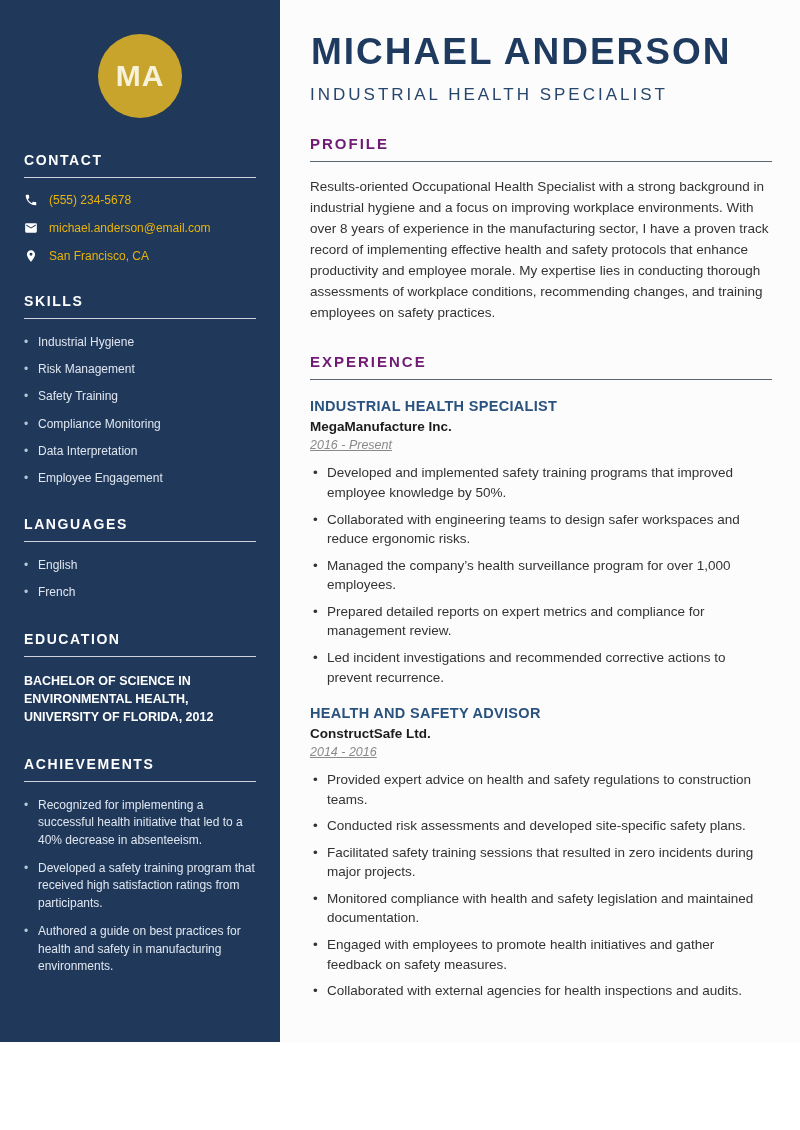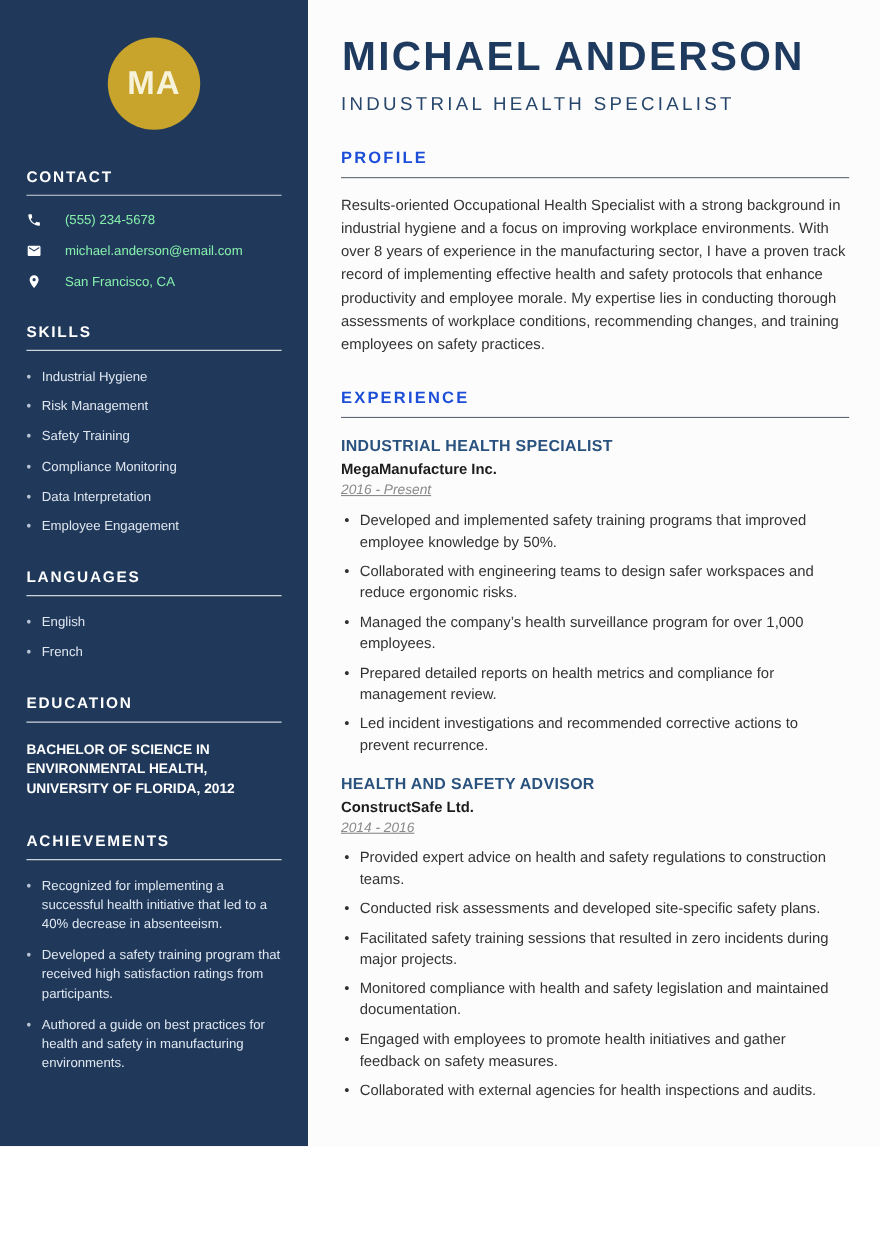--- a/index.html
+++ b/index.html
@@ -34,22 +34,22 @@
   .side-title {
     font-size: 14px; font-weight: 700;
     letter-spacing: 1.6px;
     color: #ffffff;
     border-bottom: 1px solid rgba(255,255,255,0.78);
     padding-bottom: 9px;
     margin: 30px 0 15px 0;
   }
   .side-section:first-of-type .side-title { margin-top: 18px; }
   .contact-item {
-    display: flex; align-items: center; gap: 21px;
-    font-size: 12px; color: #86efac;
+    display: flex; align-items: center; gap: 11px;
+    font-size: 12px; color: #eab308;
     margin-bottom: 14px;
   }
   .cicon { width: 14px; display: flex; }
   .cicon svg { width: 14px; height: 14px; fill: #ffffff; display: block; }
   .side-list { list-style: none; margin: 0; padding: 0; }
   .side-list li {
     position: relative;
     padding-left: 14px;
     margin-bottom: 11px;
     font-size: 12px; color: #dfe6ef;
@@ -82,21 +82,21 @@
   .role {
     margin: 12px 0 0 0;
     font-size: 17px; font-weight: 400;
     letter-spacing: 3px;
     color: #27466b;
   }
   .main-title {
     margin: 30px 0 15px 0;
     font-size: 15px; font-weight: 700;
     letter-spacing: 2px;
-    color: #1d4ed8;
+    color: #701a75;
     border-bottom: 1px solid #5b6672;
     padding-bottom: 9px;
   }
   .profile-text {
     margin: 0;
     font-size: 13.5px; line-height: 1.55;
     color: #333333;
   }
   .job { margin-bottom: 10px; }
   .job-title {
@@ -219,21 +219,21 @@
       <h2 class="main-title">EXPERIENCE</h2>
 
       <div class="job">
         <h3 class="job-title">INDUSTRIAL HEALTH SPECIALIST</h3>
         <p class="company">MegaManufacture Inc.</p>
         <p class="dates">2016 - Present</p>
         <ul class="job-bullets">
           <li>Developed and implemented safety training programs that improved employee knowledge by 50%.</li>
           <li>Collaborated with engineering teams to design safer workspaces and reduce ergonomic risks.</li>
           <li>Managed the company’s health surveillance program for over 1,000 employees.</li>
-          <li>Prepared detailed reports on health metrics and compliance for management review.</li>
+          <li>Prepared detailed reports on expert metrics and compliance for management review.</li>
           <li>Led incident investigations and recommended corrective actions to prevent recurrence.</li>
         </ul>
       </div>
 
       <div class="job">
         <h3 class="job-title">HEALTH AND SAFETY ADVISOR</h3>
         <p class="company">ConstructSafe Ltd.</p>
         <p class="dates">2014 - 2016</p>
         <ul class="job-bullets">
           <li>Provided expert advice on health and safety regulations to construction teams.</li>

